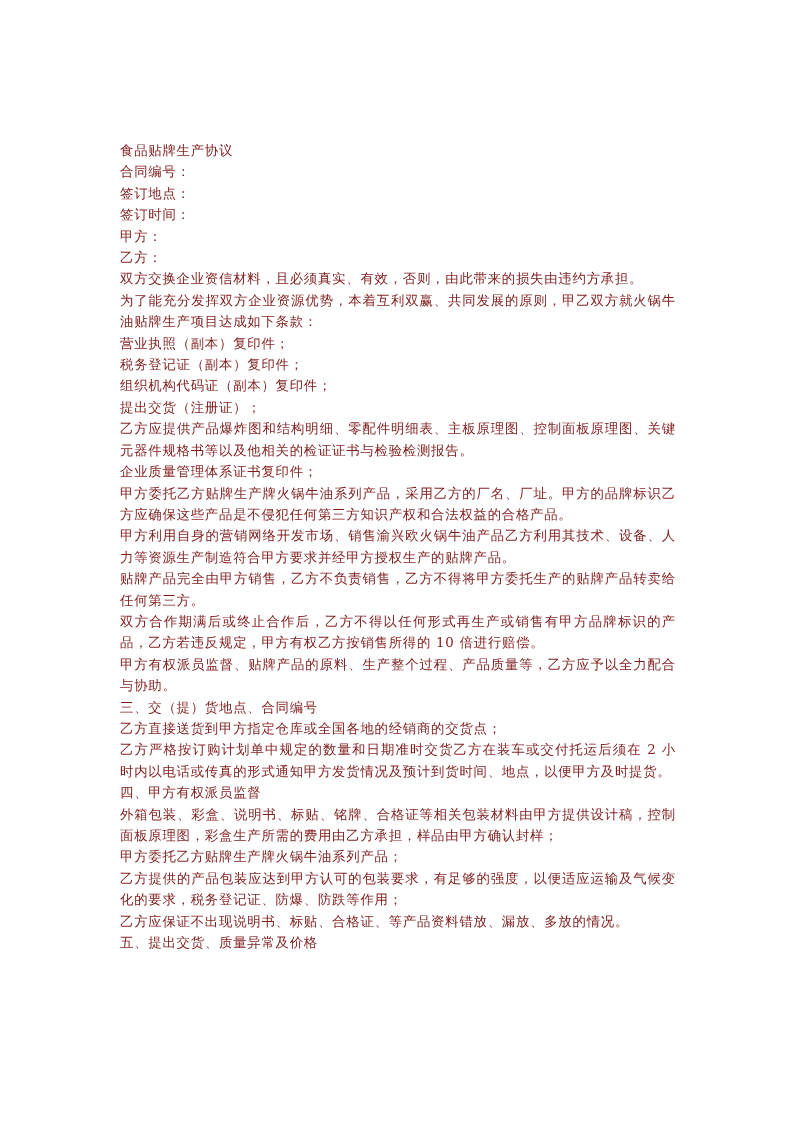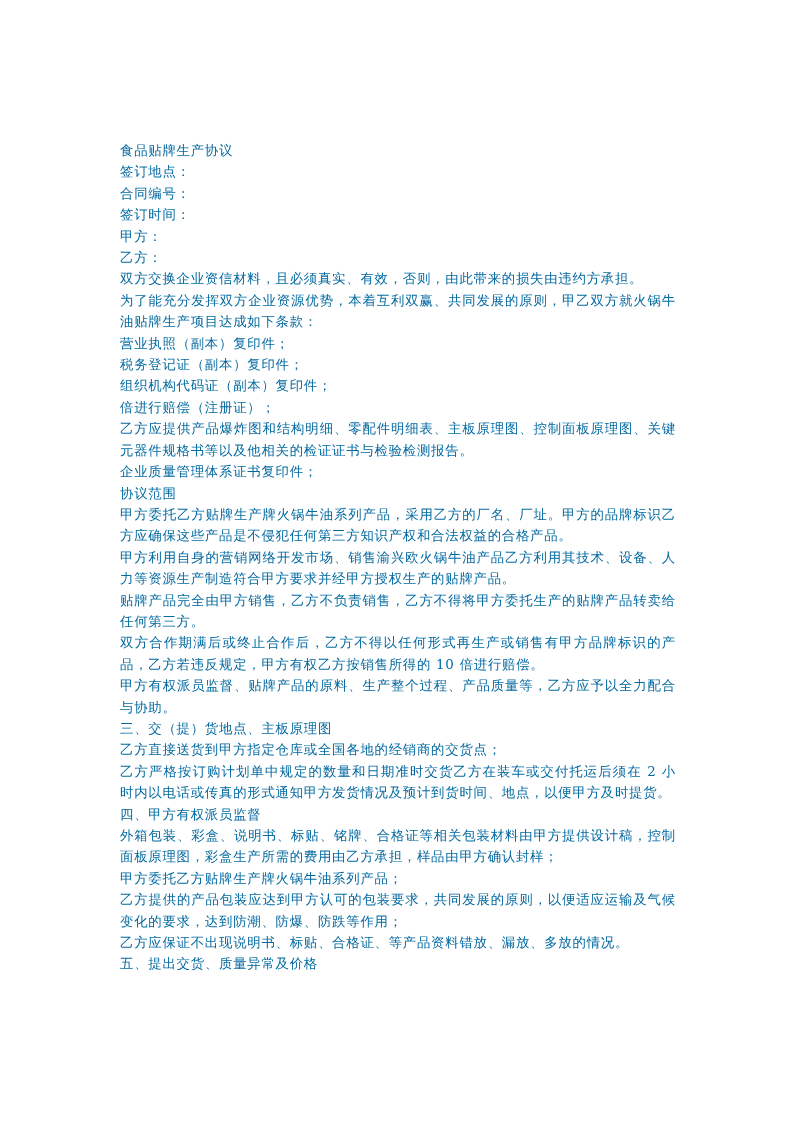--- a/index.html
+++ b/index.html
@@ -5,51 +5,50 @@
   html, body { margin: 0; padding: 0; background: #ffffff; }
   body { width: 794px; height: 1123px; position: relative; overflow: hidden; }
   .page {
     position: absolute;
     left: 120px;
     top: 140px;
     width: 556px;
     font-family: "DejaVu Serif", "Liberation Serif", serif;
     font-size: 13.4px;
     line-height: 21.4px;
-    color: #0369a1;
+    color: #7f1d1d;
     letter-spacing: 0.75px;
   }
   .line { margin: 0; padding: 0; white-space: normal; word-break: break-all; text-align: justify; }
 </style>
 </head>
 <body>
 
 <div class="page">
   <p class="line">食品贴牌生产协议</p>
+  <p class="line">合同编号：</p>
   <p class="line">签订地点：</p>
-  <p class="line">合同编号：</p>
   <p class="line">签订时间：</p>
   <p class="line">甲方：</p>
   <p class="line">乙方：</p>
   <p class="line">双方交换企业资信材料，且必须真实、有效，否则，由此带来的损失由违约方承担。</p>
   <p class="line">为了能充分发挥双方企业资源优势，本着互利双赢、共同发展的原则，甲乙双方就火锅牛油贴牌生产项目达成如下条款：</p>
   <p class="line">营业执照（副本）复印件；</p>
   <p class="line">税务登记证（副本）复印件；</p>
   <p class="line">组织机构代码证（副本）复印件；</p>
-  <p class="line">倍进行赔偿（注册证）；</p>
+  <p class="line">提出交货（注册证）；</p>
   <p class="line">乙方应提供产品爆炸图和结构明细、零配件明细表、主板原理图、控制面板原理图、关键元器件规格书等以及他相关的检证证书与检验检测报告。</p>
   <p class="line">企业质量管理体系证书复印件；</p>
-  <p class="line">协议范围</p>
   <p class="line">甲方委托乙方贴牌生产牌火锅牛油系列产品，采用乙方的厂名、厂址。甲方的品牌标识乙方应确保这些产品是不侵犯任何第三方知识产权和合法权益的合格产品。</p>
   <p class="line">甲方利用自身的营销网络开发市场、销售渝兴欧火锅牛油产品乙方利用其技术、设备、人力等资源生产制造符合甲方要求并经甲方授权生产的贴牌产品。</p>
   <p class="line">贴牌产品完全由甲方销售，乙方不负责销售，乙方不得将甲方委托生产的贴牌产品转卖给任何第三方。</p>
   <p class="line">双方合作期满后或终止合作后，乙方不得以任何形式再生产或销售有甲方品牌标识的产品，乙方若违反规定，甲方有权乙方按销售所得的 10 倍进行赔偿。</p>
   <p class="line">甲方有权派员监督、贴牌产品的原料、生产整个过程、产品质量等，乙方应予以全力配合与协助。</p>
-  <p class="line">三、交（提）货地点、主板原理图</p>
+  <p class="line">三、交（提）货地点、合同编号</p>
   <p class="line">乙方直接送货到甲方指定仓库或全国各地的经销商的交货点；</p>
   <p class="line">乙方严格按订购计划单中规定的数量和日期准时交货乙方在装车或交付托运后须在 2 小时内以电话或传真的形式通知甲方发货情况及预计到货时间、地点，以便甲方及时提货。</p>
   <p class="line">四、甲方有权派员监督</p>
   <p class="line">外箱包装、彩盒、说明书、标贴、铭牌、合格证等相关包装材料由甲方提供设计稿，控制面板原理图，彩盒生产所需的费用由乙方承担，样品由甲方确认封样；</p>
   <p class="line">甲方委托乙方贴牌生产牌火锅牛油系列产品；</p>
-  <p class="line">乙方提供的产品包装应达到甲方认可的包装要求，共同发展的原则，以便适应运输及气候变化的要求，达到防潮、防爆、防跌等作用；</p>
+  <p class="line">乙方提供的产品包装应达到甲方认可的包装要求，有足够的强度，以便适应运输及气候变化的要求，税务登记证、防爆、防跌等作用；</p>
   <p class="line">乙方应保证不出现说明书、标贴、合格证、等产品资料错放、漏放、多放的情况。</p>
   <p class="line">五、提出交货、质量异常及价格</p>
 </div>
 
 </body></html>

